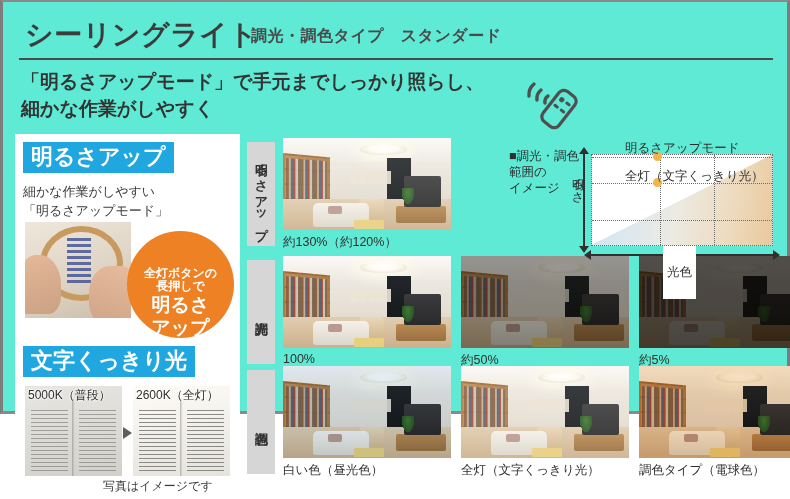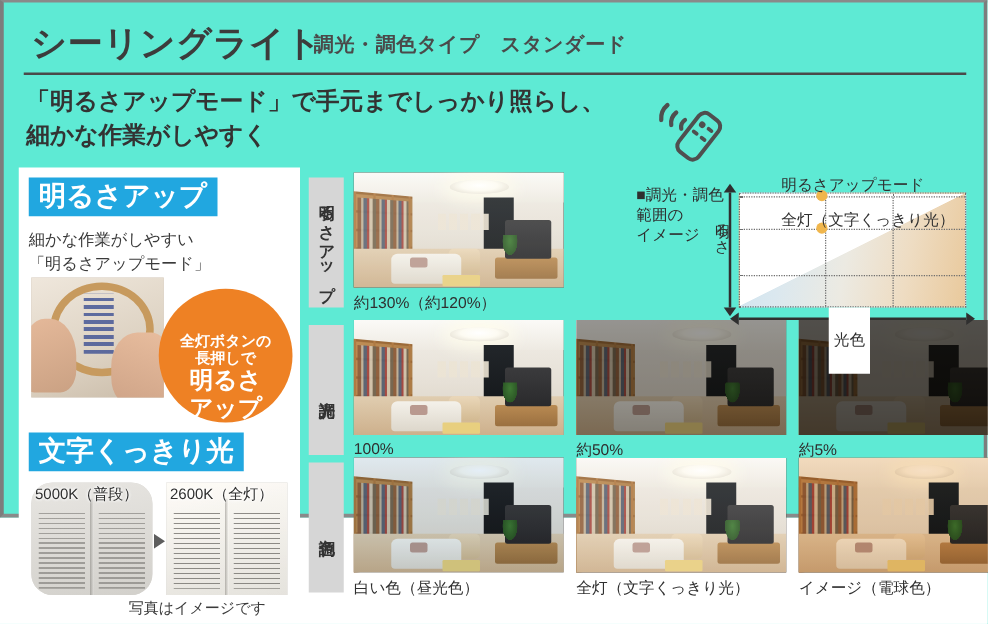--- a/index.html
+++ b/index.html
@@ -78,21 +78,21 @@
   }
   #tag-moji { position: absolute; left: 8px; top: 212px; }
   #book-compare {
     position: absolute; left: 10px; top: 252px;
     width: 205px; height: 90px;
   }
   .book-cell {
     position: absolute; top: 0; width: 97px; height: 90px;
     background: #d8d6d2; overflow: hidden;
   }
-  .book-cell.left { left: 0; border-radius: 17px; }
+  .book-cell.left { left: 0; }
   .book-cell.right { left: 108px; }
   .book-label {
     position: absolute; left: 3px; top: 1px; z-index: 5;
     font-size: 12px; color: #2e2e2e; font-weight: normal;
     text-shadow: 0 0 3px #fff, 0 0 3px #fff, 0 0 2px #fff;
   }
   .book-arrow {
     position: absolute; left: 98px; top: 41px; z-index: 6;
     width: 0; height: 0;
     border-left: 9px solid #5d5d5d;
@@ -649,21 +649,21 @@
         <div class="floor"></div>
           <div class="tvstand"></div>
           <div class="tv"></div>
         <div class="plant"></div>
           <div class="chair"></div>
           <div class="sofa"></div>
         <div class="cushion"></div>
           <div class="table"></div>
       </div>
     </div>
-    <div class="caption" style="left:392px; top:324px;">イメージ（電球色）</div>
+    <div class="caption" style="left:392px; top:324px;">調色タイプ（電球色）</div>
   </div>
 
   <div id="chart-block">
 
     <div class="chart-legend">
       <div>■調光・調色</div>
       <div>範囲の</div>
       <div>イメージ</div>
     </div>
 

